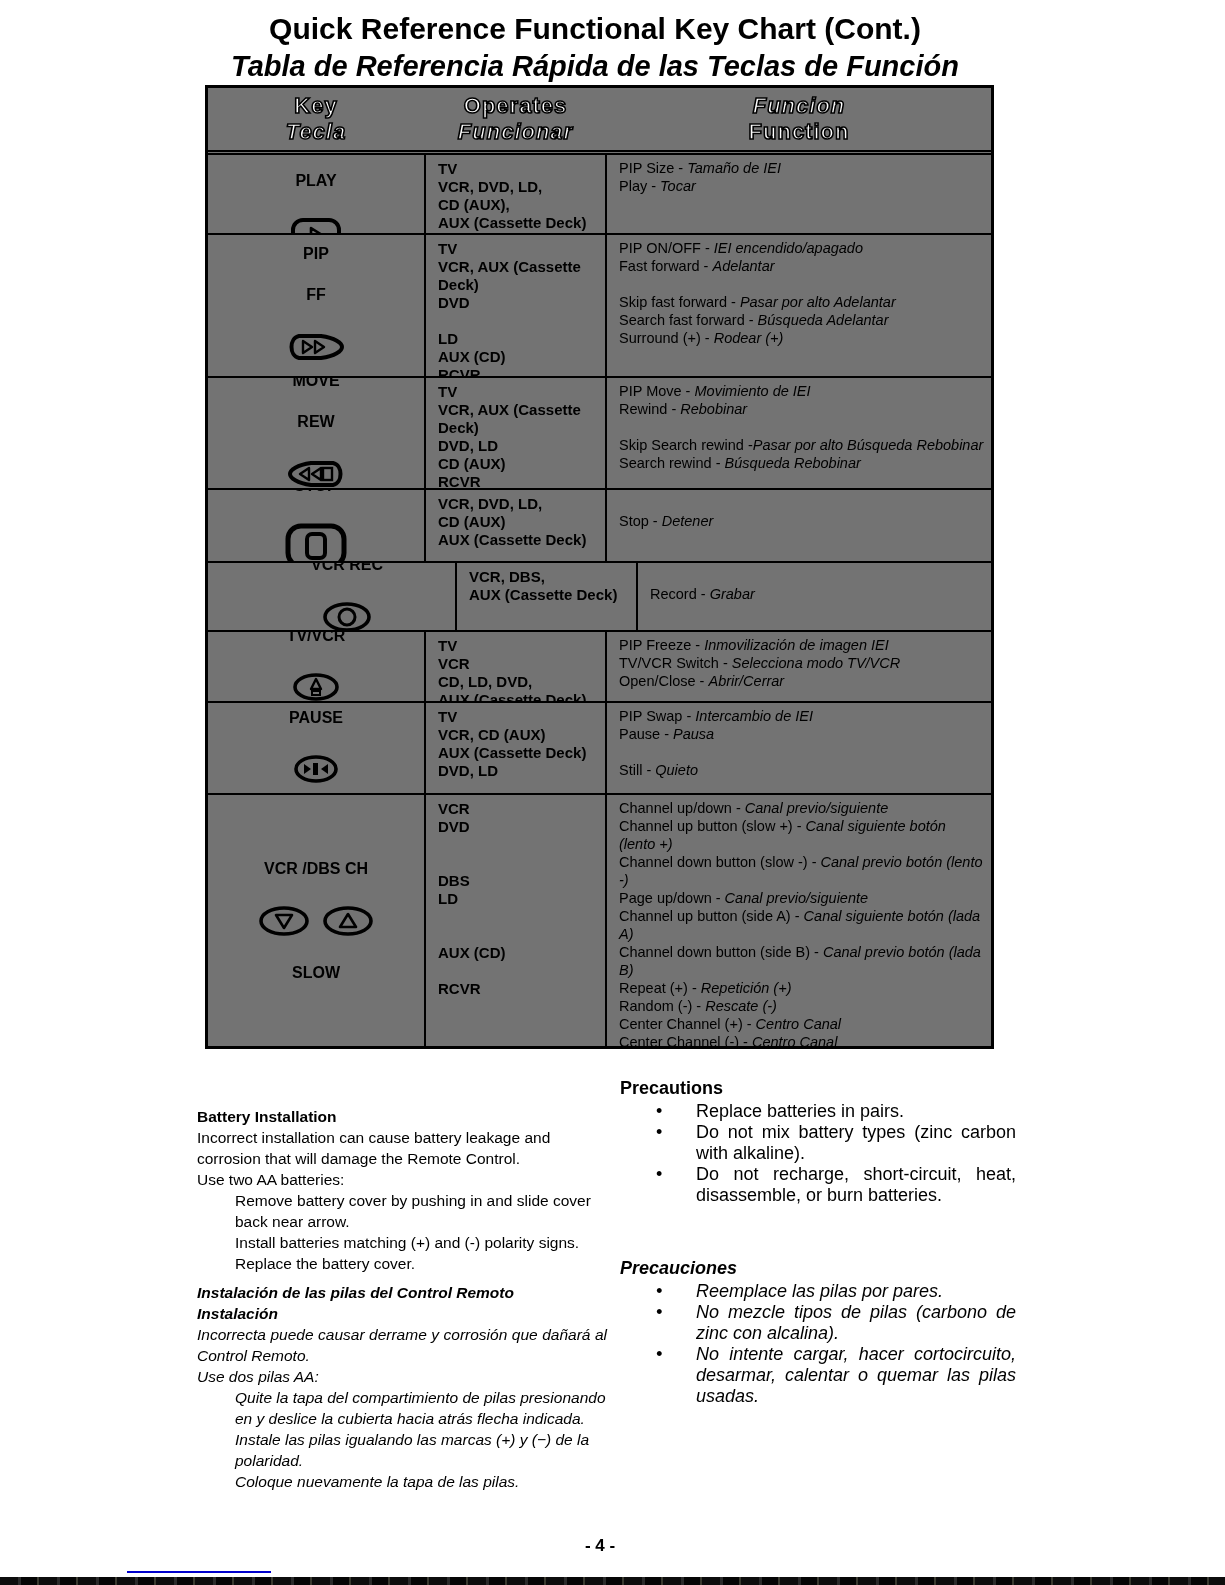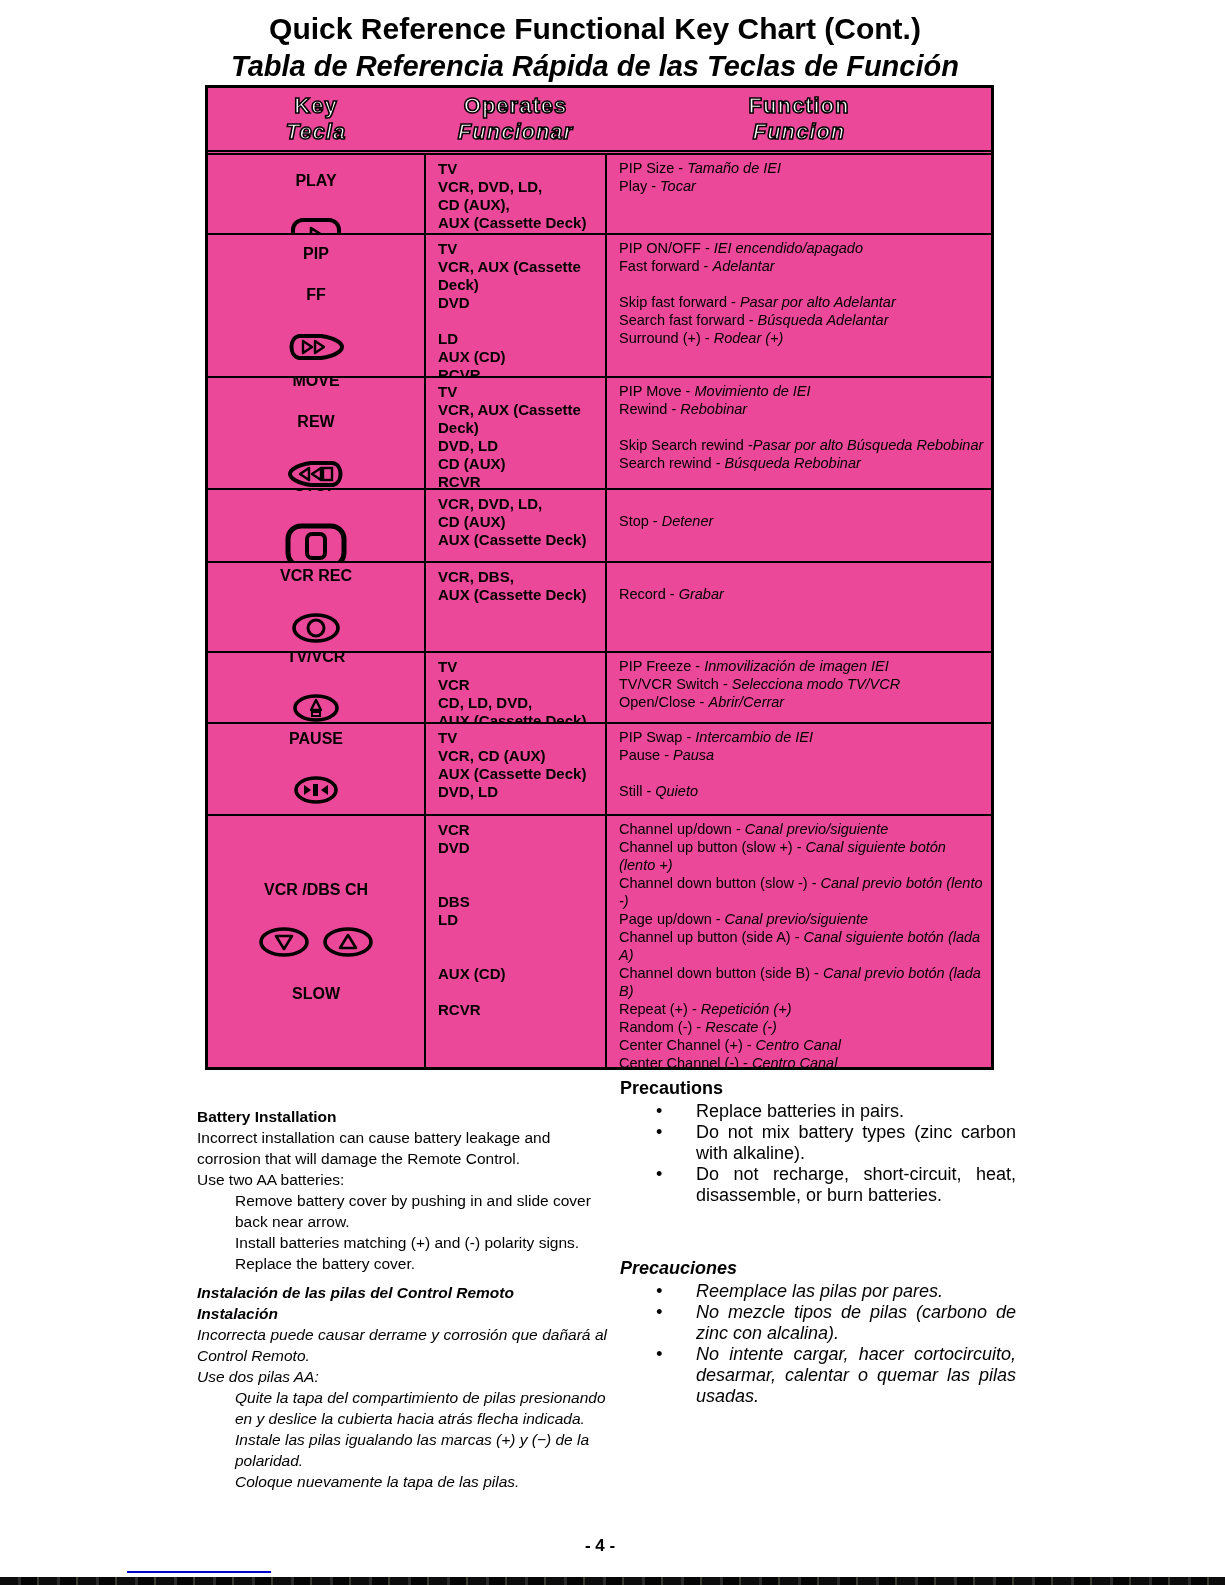--- a/index.html
+++ b/index.html
@@ -6,21 +6,21 @@
   .page{position:relative;width:1225px;height:1585px;background:#ffffff;
         font-family:"Liberation Sans",sans-serif;color:#000;overflow:hidden;}
 
   
   .title-en{position:absolute;top:12px;left:0;width:1190px;text-align:center;
             font-size:30px;font-weight:bold;}
   .title-es{position:absolute;top:50px;left:0;width:1190px;text-align:center;
             font-size:29px;font-weight:bold;font-style:italic;}
 
   
-  .chart-table{position:absolute;left:205px;top:85px;width:783px;border:3px solid #000;background:#ec4899;}
+  .chart-table{position:absolute;left:205px;top:85px;width:783px;border:3px solid #000;background:#737373;}
   .thead{display:grid;grid-template-columns:216px 183px 1fr;height:62px;
          border-bottom:5px double #000;align-items:center;}
   .hcell{text-align:center;line-height:26px;}
   .bubble{color:#fff;-webkit-text-stroke:1.6px #000;font-weight:800;font-size:22px;letter-spacing:1px;}
   .bubble.it{font-style:italic;}
   .trow{display:grid;grid-template-columns:216px 183px 1fr;box-sizing:border-box;}
   .trow + .trow{border-top:2px solid #000;}
   .cell{box-sizing:border-box;overflow:hidden;}
   .key{display:flex;flex-direction:column;align-items:center;justify-content:center;
        text-align:center;font-weight:bold;font-size:16px;line-height:20px;gap:21px;}
@@ -66,22 +66,22 @@
     <div class="thead">
       <div class="hcell">
         <div class="bubble">Key</div>
         <div class="bubble it">Tecla</div>
       </div>
       <div class="hcell">
         <div class="bubble">Operates</div>
         <div class="bubble it">Funcionar</div>
       </div>
       <div class="hcell">
+        <div class="bubble it">Funcion</div>
         <div class="bubble">Function</div>
-        <div class="bubble it">Funcion</div>
       </div>
     </div>
     <div id="table-rows">
         <div class="trow" style="height: 78px;">
           <div class="cell key">
             <div class="klabel">SIZE</div>
             <div class="klabel">PLAY</div>
             <div class="kicon"><svg width="52" height="36" viewBox="0 0 52 36">
                 <rect x="3" y="3" width="46" height="30" rx="10" fill="none" stroke="#000" stroke-width="4"></rect>
                 <path d="M21 11 L32 18 L21 25 Z" fill="none" stroke="#000" stroke-width="2.6" stroke-linejoin="round"></path>
@@ -165,21 +165,21 @@
           <div class="cell ops">
             <div class="oline">VCR, DVD, LD,</div>
             <div class="oline">CD (AUX)</div>
             <div class="oline">AUX (Cassette Deck)</div>
           </div>
           <div class="cell fn">
             <div class="fline">&nbsp;</div>
             <div class="fline"><b>Stop - </b><i>Detener</i></div>
           </div>
         </div>
-        <div class="trow" style="height: 90px;">
+        <div class="trow" style="height: 69px; padding-left: 31px;">
           <div class="cell key">
             <div class="klabel">VCR REC</div>
             <div class="kicon"><svg width="52" height="32" viewBox="0 0 52 32">
                 <ellipse cx="26" cy="16" rx="22" ry="13" fill="none" stroke="#000" stroke-width="3.6"></ellipse>
                 <circle cx="26" cy="16" r="8" fill="none" stroke="#000" stroke-width="3"></circle>
               </svg></div>
           </div>
           <div class="cell ops">
             <div class="oline">VCR, DBS,</div>
             <div class="oline">AUX (Cassette Deck)</div>

